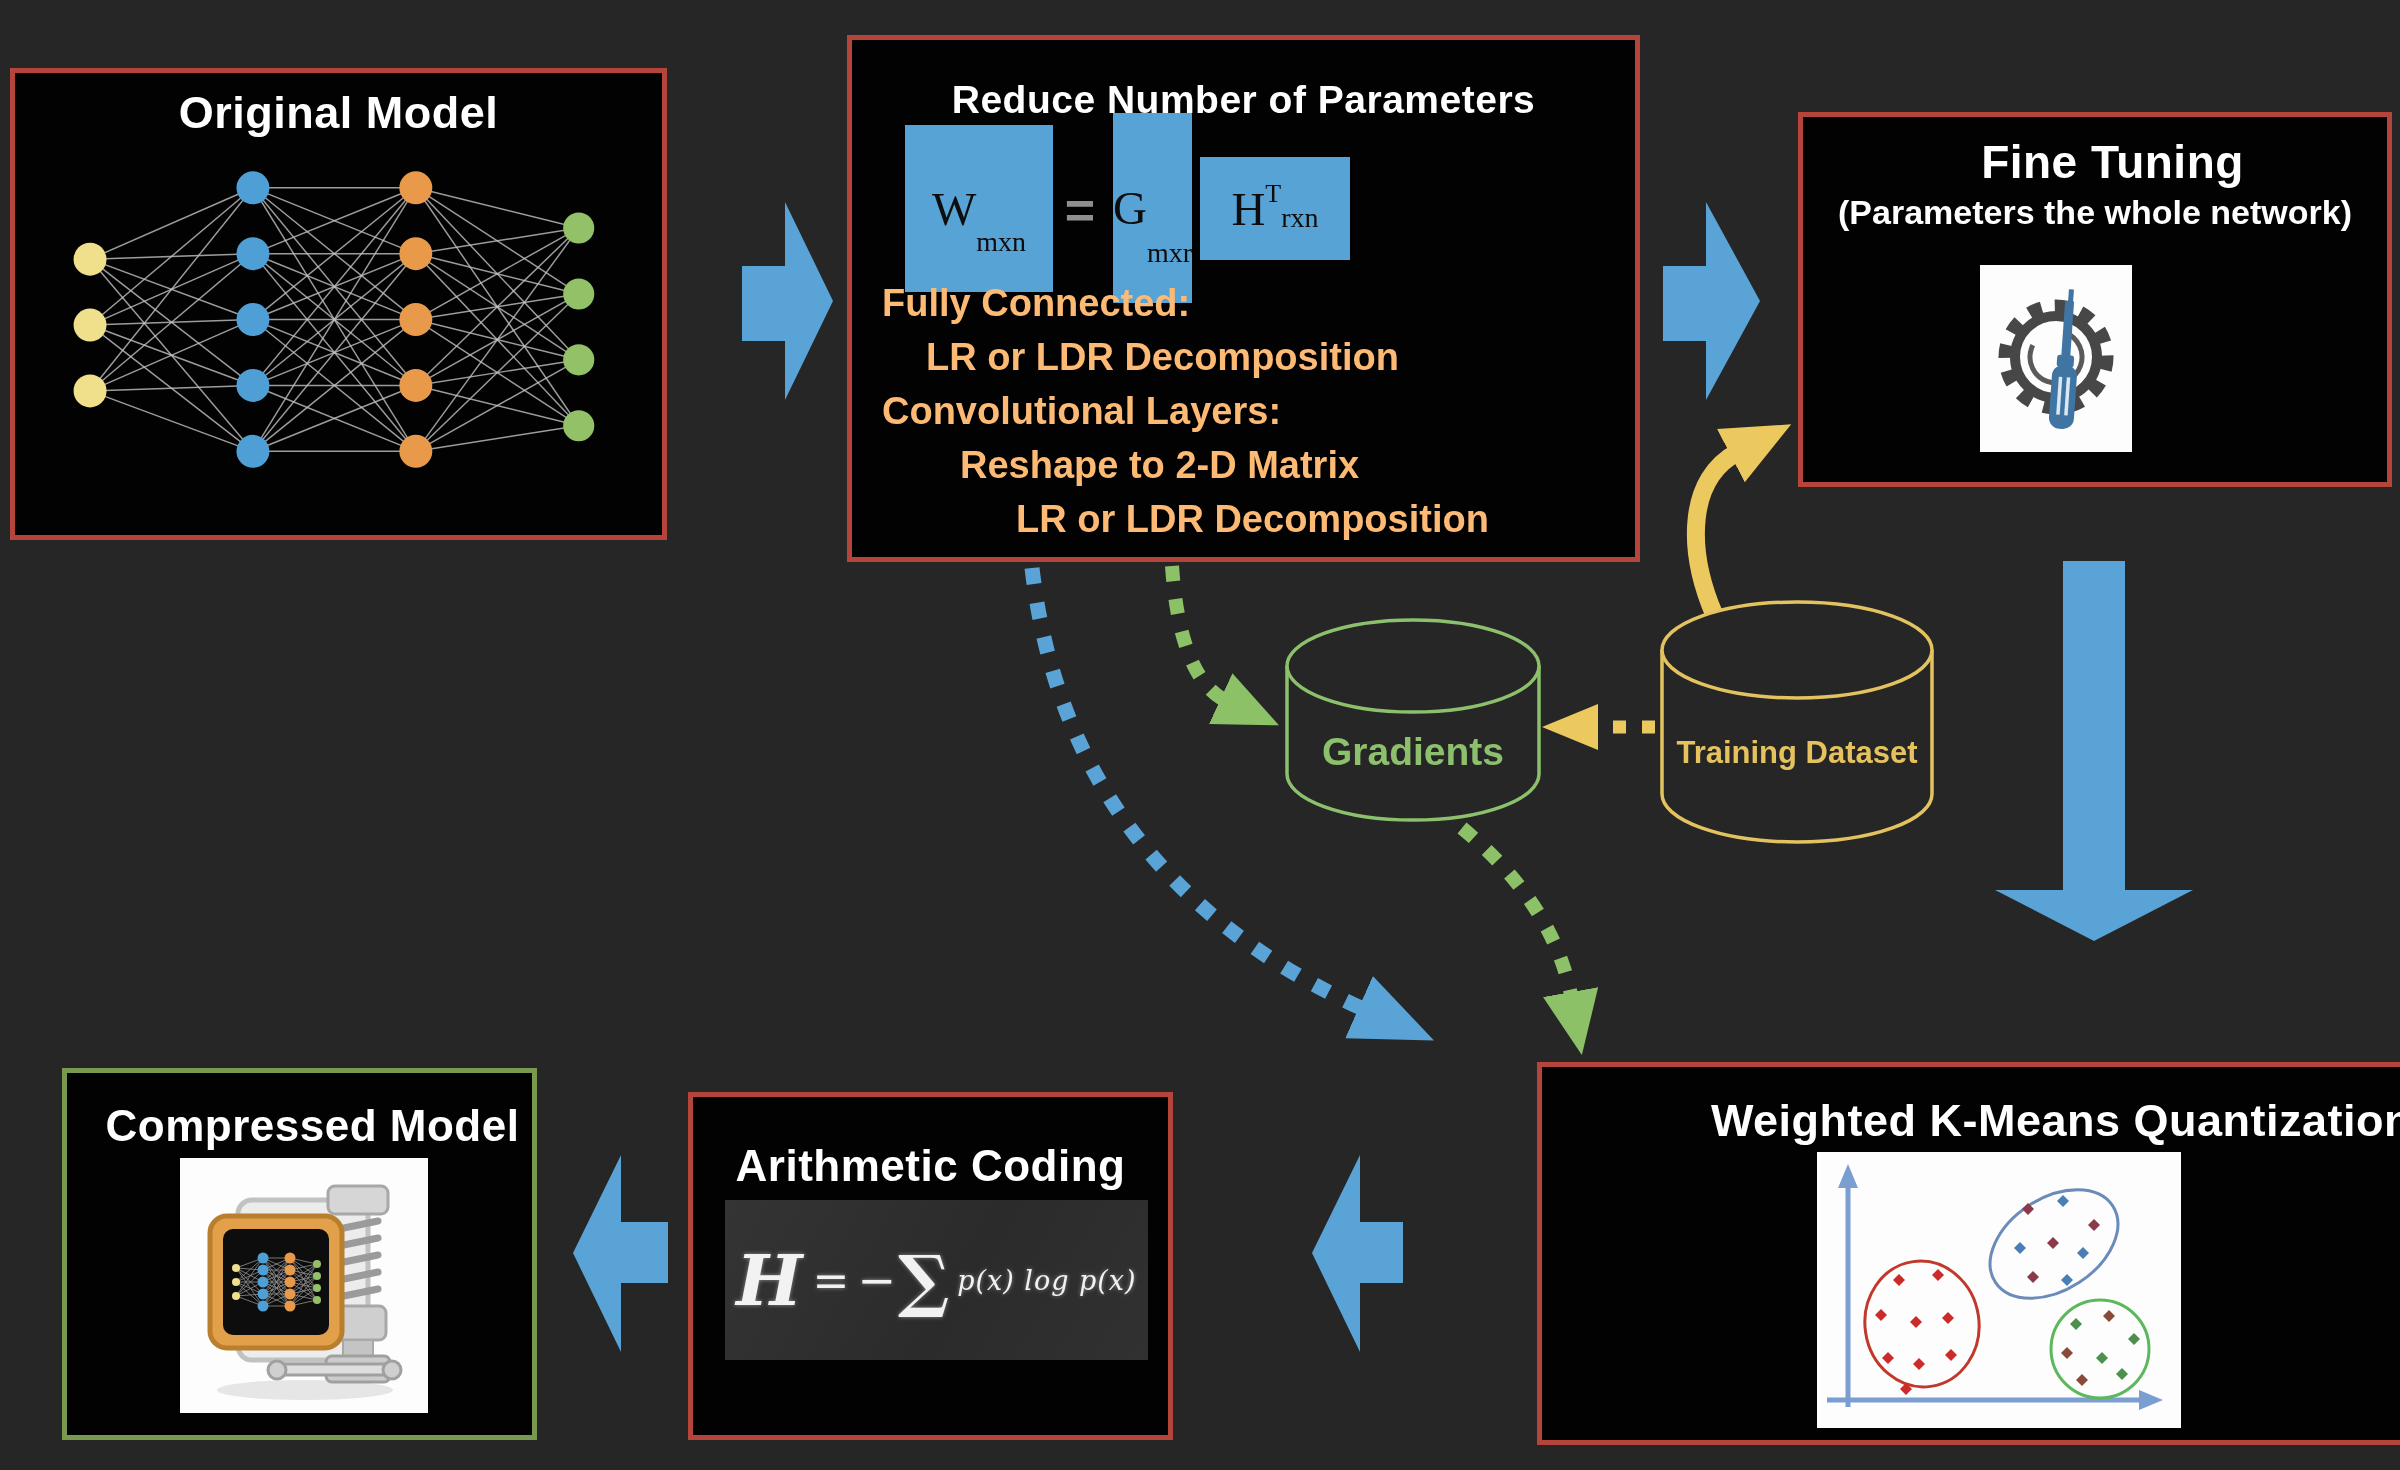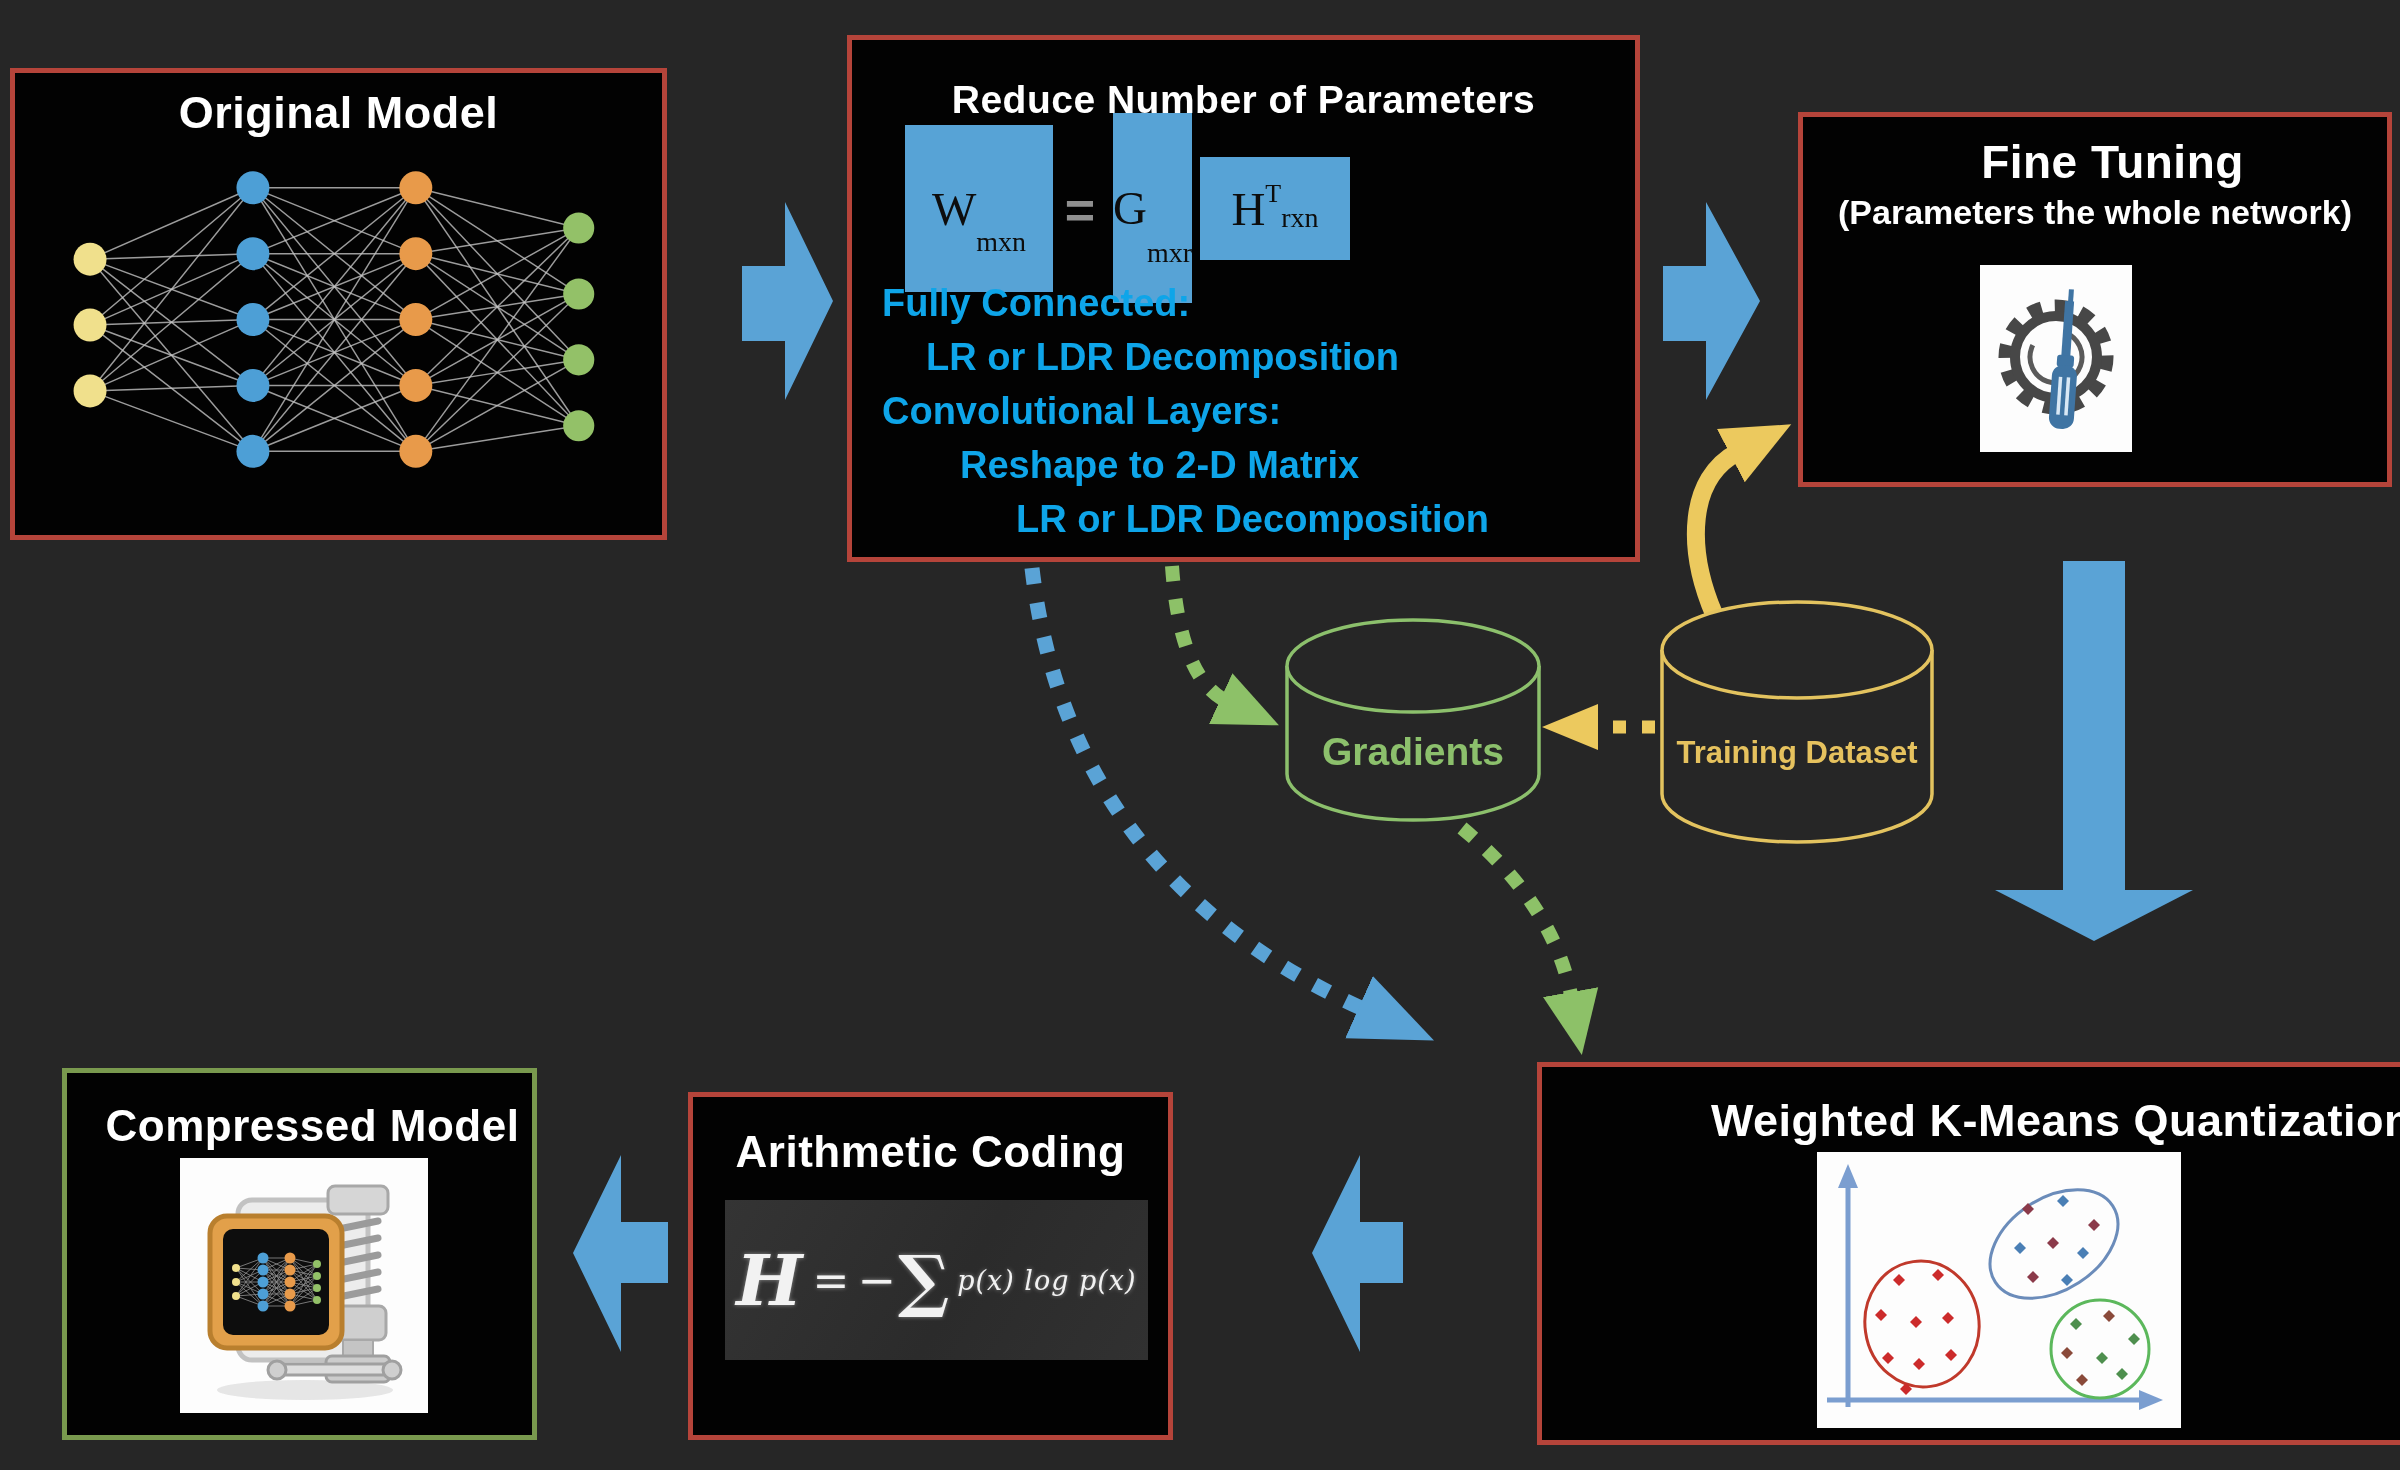--- a/index.html
+++ b/index.html
@@ -21,37 +21,37 @@
   .mat .mbase{font-size:47px;}
   .mat .msub{font-size:28px;align-self:flex-end;margin-bottom:34px;}
   .mat .msup{font-size:26px;align-self:flex-start;margin-top:34px;}
   #mat-w{left:53px;top:85px;width:148px;height:167px;}
   #mat-g{left:261px;top:73px;width:79px;height:190px;}
   #mat-h{left:348px;top:117px;width:150px;height:103px;}
   #mat-h .msub{margin-bottom:26px;}
   #mat-h .msup{margin-top:22px;}
   #mat-eq{position:absolute;left:203px;top:140px;width:50px;height:60px;display:flex;align-items:center;
           justify-content:center;color:#8f8f8f;font-size:52px;font-weight:700;}
-  .reduce-lines{position:absolute;left:30px;top:236px;color:#0ea5e9;font-size:38px;font-weight:700;line-height:54px;}
+  .reduce-lines{position:absolute;left:30px;top:236px;color:#fdba74;font-size:38px;font-weight:700;line-height:54px;}
   .reduce-lines .in1{padding-left:44px;}
   .reduce-lines .in2{padding-left:78px;}
   .reduce-lines .in3{padding-left:134px;}
   
   #box-finetune{left:1798px;top:112px;width:594px;height:375px;}
   #box-finetune .box-title{margin-top:18px;font-size:46px;padding-left:35px;}
   .ft-sub{color:#fff;font-size:34px;font-weight:600;text-align:center;margin-top:4px;}
   .icon-card{position:absolute;background:#fdfdfd;}
   #ft-card{left:177px;top:148px;width:152px;height:187px;}
   
   #box-kmeans{left:1537px;top:1062px;width:1049px;height:383px;}
   #box-kmeans .box-title{margin-top:28px;font-size:45px;}
   #km-card{left:275px;top:85px;width:364px;height:276px;}
   
   #box-arith{left:688px;top:1092px;width:485px;height:348px;}
-  #box-arith .box-title{margin-top:30px;font-size:44px;}
+  #box-arith .box-title{margin-top:44px;font-size:44px;}
   .chalk{position:absolute;left:32px;top:103px;width:423px;height:160px;background:#2e2e2e;
          background-image:linear-gradient(120deg,#343434 0%,#2b2b2b 55%,#313131 100%);
          display:flex;align-items:center;justify-content:center;color:#f2f2f2;
          font-family:"DejaVu Serif",serif;text-shadow:0 0 4px rgba(255,255,255,.45);}
   .chalk .fH{font-size:70px;font-weight:700;font-style:italic;margin-right:10px;}
   .chalk .fEq{font-size:44px;margin-right:8px;}
   .chalk .fMin{font-size:46px;margin-right:2px;}
   .chalk .fSig{font-size:68px;font-weight:700;margin-right:8px;}
   .chalk .fRest{font-size:27px;font-style:italic;letter-spacing:1px;}
   

